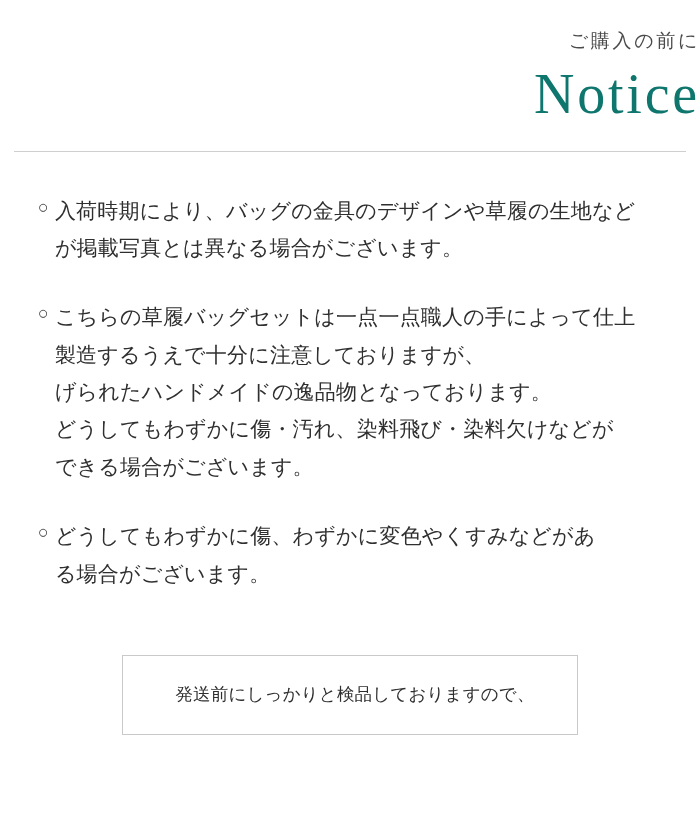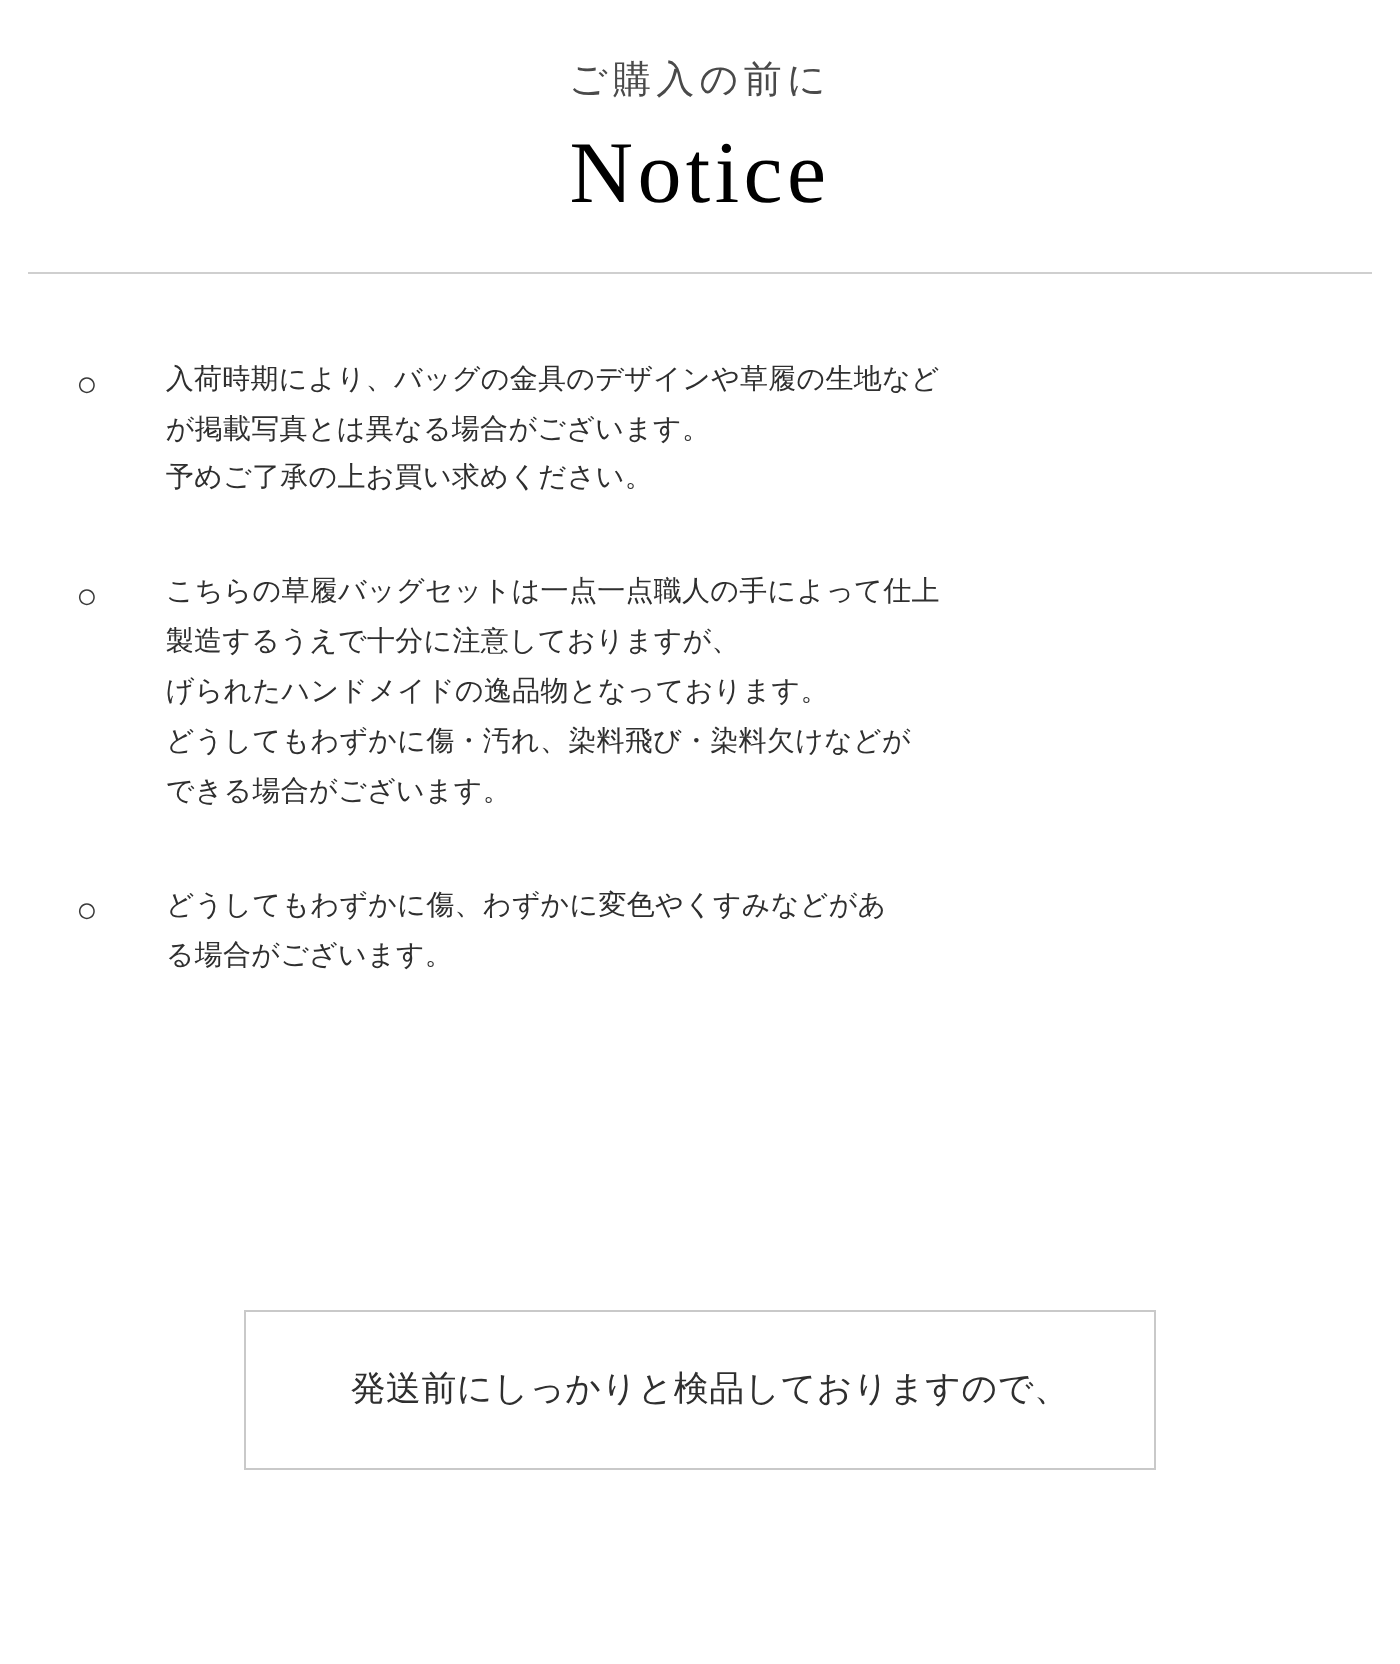--- a/index.html
+++ b/index.html
@@ -19,35 +19,35 @@
     width: 700px;
     height: 832px;
     box-sizing: border-box;
     background: #ffffff;
     overflow: hidden;
   }
 
   
   .header {
     padding-top: 28px;
-    text-align: center;
+    text-align: right;
   }
   .header-sub {
     font-family: "Liberation Serif", serif;
     font-size: 19px;
     letter-spacing: 0.14em;
     color: #4a4a4a;
     line-height: 1.4;
   }
   .header-title {
     font-family: "Liberation Serif", serif;
-    font-size: 44px;
+    font-size: 56px;
     font-weight: 400;
     letter-spacing: 0.05em;
-    color: #000000;
+    color: #0f766e;
     line-height: 1.25;
     margin-top: 4px;
   }
   .divider {
     margin: 22px 14px 0 14px;
     height: 1px;
     background: #cfcfcf;
   }
 
   
@@ -64,26 +64,25 @@
     flex: 0 0 auto;
     font-size: 18px;
     line-height: 1.75;
     color: #3a3a3a;
     margin-right: 6px;
   }
   .note-body {
     flex: 1 1 auto;
   }
   .note-line {
-    font-size: 14px;
+    font-size: 21px;
     line-height: 1.78;
     color: #2f2f2f;
     letter-spacing: 0.01em;
     white-space: pre-wrap;
-    margin-left: 28px;
   }
 
   
   .callout {
     position: absolute;
     left: 122px;
     top: 655px;
     width: 456px;
     box-sizing: border-box;
     border: 1px solid #c9c9c9;
@@ -109,21 +108,20 @@
 
   <div class="divider"></div>
 
   <div class="notes">
 
     <div class="note">
       <div class="note-marker">○</div>
       <div class="note-body">
         <div class="note-line">入荷時期により、バッグの金具のデザインや草履の生地など</div>
         <div class="note-line">が掲載写真とは異なる場合がございます。</div>
-        <div class="note-line">予めご了承の上お買い求めください。</div>
       </div>
     </div>
 
     <div class="note">
       <div class="note-marker">○</div>
       <div class="note-body">
         <div class="note-line">こちらの草履バッグセットは一点一点職人の手によって仕上</div>
         <div class="note-line">製造するうえで十分に注意しておりますが、</div>
         <div class="note-line">げられたハンドメイドの逸品物となっております。</div>
         <div class="note-line">どうしてもわずかに傷・汚れ、染料飛び・染料欠けなどが</div>

